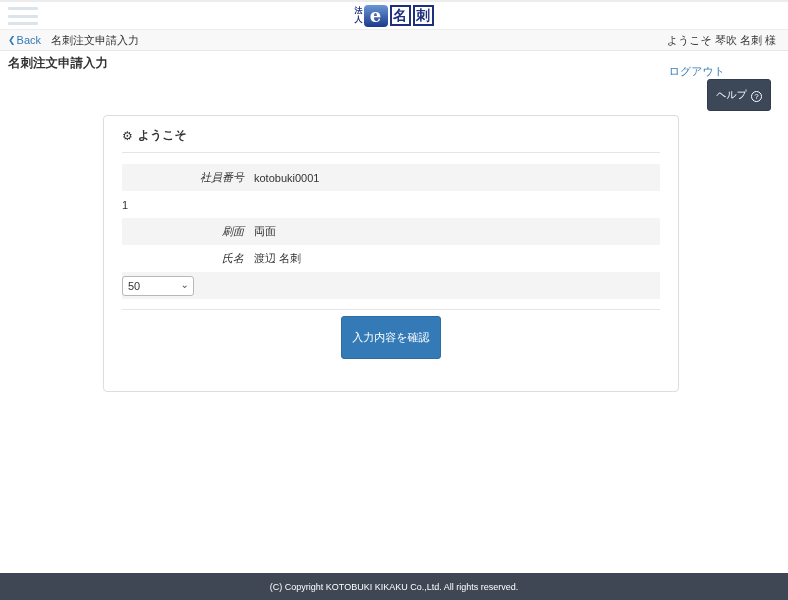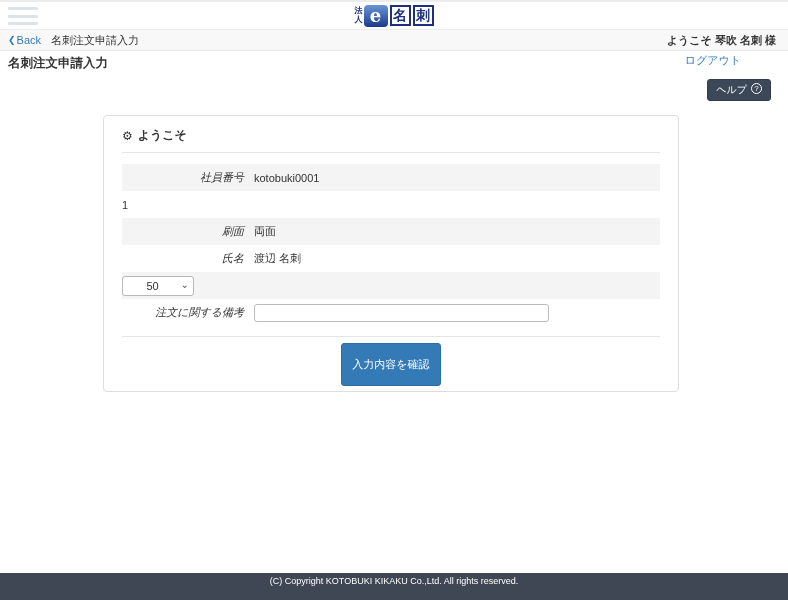--- a/index.html
+++ b/index.html
@@ -17,51 +17,51 @@
   .logo { display:flex; align-items:center; cursor:pointer; }
   .logo-corp { display:flex; flex-direction:column; justify-content:center; font-size:8px; line-height:1.05; font-weight:bold; color:#1e2f7d; margin-right:1px; text-align:center; }
   .logo-e { width:24px; height:22px; border-radius:4px; background:linear-gradient(#6b96d6,#1a3a8c); color:#fff; font-family:"DejaVu Serif",serif; font-weight:bold; font-size:18px; line-height:21px; text-align:center; }
   .logo-box { width:21px; height:21px; border:2px solid #1e2f7d; background:#fff; color:#1e2f7d; font-weight:bold; font-size:14px; line-height:17px; text-align:center; margin-left:2px; }
 
   
   .navbar { height:22px; background:#f8f8f8; border-top:1px solid #ededed; border-bottom:1px solid #e7e7e7; display:flex; align-items:center; padding:0 12px 0 8px; font-size:11px; }
   .back-link { color:#337ab7; text-decoration:none; display:flex; align-items:center; cursor:pointer; }
   .back-link .chev { font-size:9px; margin-right:1px; }
   .crumb { margin-left:10px; color:#333; }
-  .welcome { margin-left:auto; color:#333;font-weight:bold; }
+  .welcome { margin-left:auto; color:#333; }
 
-  .logout-row { text-align:right; padding-right:47px; margin-top:2px; font-size:11px; }
+  .logout-row { text-align:right; padding-right:63px; margin-top:13px; font-size:11px; }
   .logout-row a { color:#337ab7; text-decoration:none; cursor:pointer; }
 
   .page-title { position:absolute; left:8px; top:53px; font-size:12.5px; font-weight:bold; color:#333; }
 
-  .help-btn { position:absolute; right:17px; top:77px; background:#3c4858; color:#fff; border:1px solid #323c4a; border-radius:3px; font-size:10px; padding:3px 8px; display:flex; align-items:flex-start; gap:4px; cursor:pointer; font-family:inherit; }
+  .help-btn { position:absolute; right:17px; top:77px; background:#3c4858; color:#fff; border:1px solid #323c4a; border-radius:3px; font-size:10px; padding:8px 8px; display:flex; align-items:flex-end; gap:4px; cursor:pointer; font-family:inherit; }
   .q-icon { display:inline-block; width:11px; height:11px; border:1px solid #fff; border-radius:50%; font-size:8px; line-height:10px; text-align:center; }
 
   
   .panel { position:absolute; left:103px; top:113px; width:576px; height:277px; background:#fff; border:1px solid #ddd; border-radius:4px; padding:11px 18px 0 18px; }
   .panel-title { font-size:12px; font-weight:bold; color:#333; display:flex; align-items:center; gap:5px; padding-bottom:8px; border-bottom:1px solid #e5e5e5; margin-bottom:11px; }
   .gear { font-size:12px; color:#333; }
 
   .row { display:flex; align-items:center; height:27px; font-size:11px; }
   .row:nth-child(odd) { background:#f4f4f4; }
   .row .lbl { width:132px; text-align:right; padding-right:10px; color:#333; flex:none;font-style:italic; }
   .row .val { color:#333; }
 
   .select-wrap { position:relative; display:inline-block; }
-  .qty-select { width:72px; height:20px; font-size:11px; font-family:inherit; border:1px solid #b8b8b8; border-radius:3px; background:#fff; padding:0 16px 0 5px; appearance:none; -webkit-appearance:none; color:#333;text-align:center; }
+  .qty-select { width:72px; height:20px; font-size:11px; font-family:inherit; border:1px solid #b8b8b8; border-radius:3px; background:#fff; padding:0 16px 0 5px; appearance:none; -webkit-appearance:none; color:#333; }
   .select-chev { position:absolute; right:5px; top:3px; font-size:10px; color:#555; pointer-events:none; }
   .remarks-input { width:295px; height:18px; border:1px solid #bbb; border-radius:3px; font-size:11px; padding:0 4px; font-family:inherit; }
 
   .panel-divider { border:none; border-top:1px solid #e5e5e5; margin:10px 0 0 0; }
   .btn-row { text-align:center; margin-top:6px; }
   .primary-btn { background:#337ab7; border:1px solid #2e6da4; color:#fff; font-size:11px; font-family:inherit; padding:13px 10px; border-radius:3px; cursor:pointer; }
 
   
-  .footer { position:absolute; left:0; bottom:0; width:788px; height:27px; background:#3e4753; color:#fff; text-align:center; font-size:9px; padding-top:3px; }
+  .footer { position:absolute; left:0; bottom:0; width:788px; height:27px; background:#3e4753; color:#fff; text-align:center; font-size:9px; padding-top:9px; }
 </style>
 </head>
 <body>
 
 <div class="page">
 
   <div class="topbar">
     <div class="hamburger">
       <span></span>
         <span></span>
@@ -121,24 +121,20 @@
         <span class="val">渡辺 名刺</span>
       </div>
       <div class="row">
         <span class="select-wrap">
           <select class="qty-select">
             <option>50</option>
           </select>
           <span class="select-chev">⌄</span>
         </span>
       </div>
-      <div class="row">
-        <span class="lbl">注文に関する備考</span>
-        <input class="remarks-input" type="text" value="" style="">
-      </div>
     </div>
 
     <hr class="panel-divider">
 
     <div class="btn-row">
       <button class="primary-btn">入力内容を確認</button>
     </div>
   </section>
 
   <footer class="footer">

